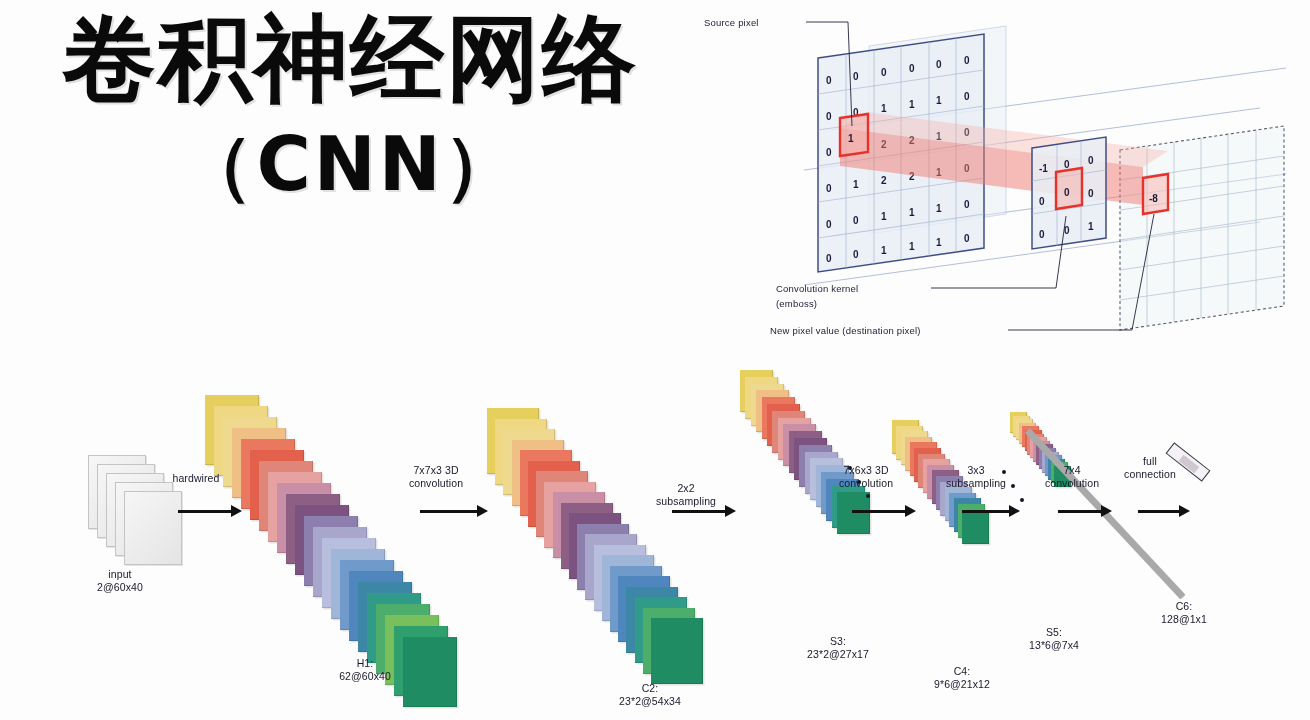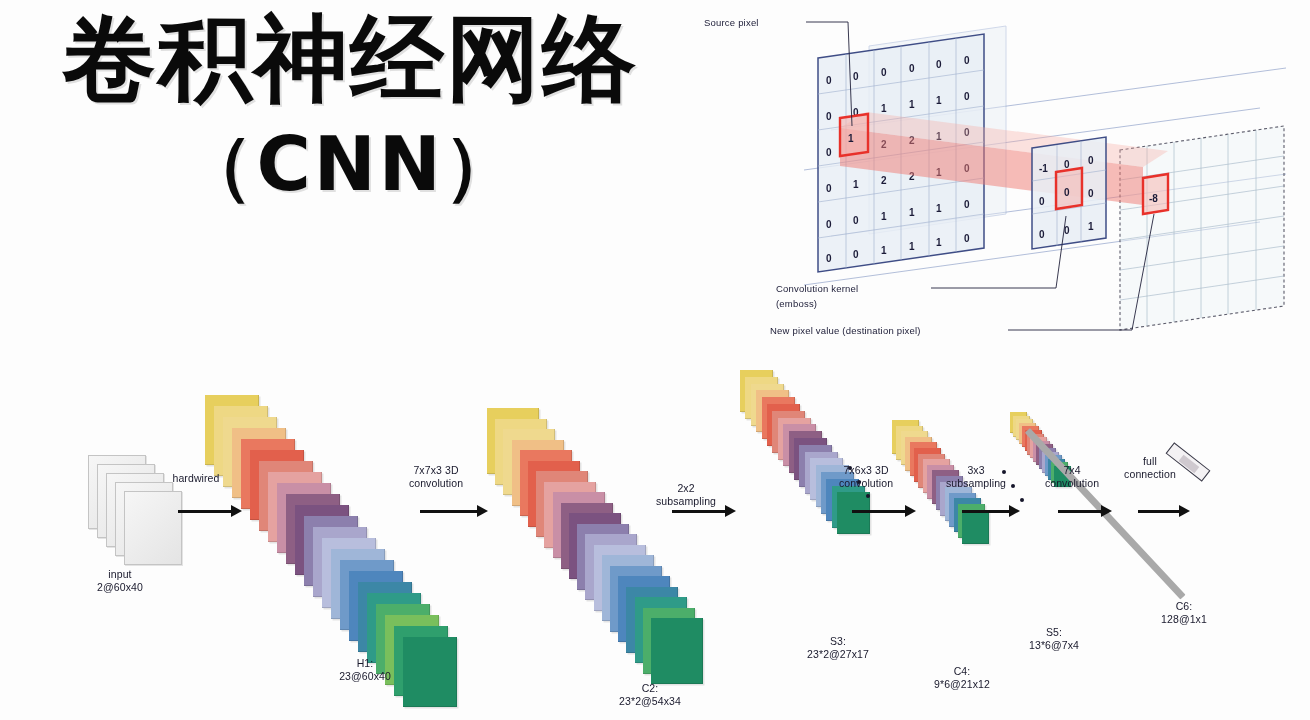--- a/index.html
+++ b/index.html
@@ -253,21 +253,21 @@
         <div class="plate" style="left: 349px; top: 271px; width: 54px; height: 70px; background: rgb(78, 134, 189); z-index: 17; border-right: 1px solid rgba(0, 0, 0, 0.13); border-bottom: 1px solid rgba(0, 0, 0, 0.13); box-shadow: rgba(0, 0, 0, 0.1) 1.5px 1.5px 0px;"></div>
         <div class="plate" style="left: 358px; top: 282px; width: 54px; height: 70px; background: rgb(60, 135, 166); z-index: 18; border-right: 1px solid rgba(0, 0, 0, 0.13); border-bottom: 1px solid rgba(0, 0, 0, 0.13); box-shadow: rgba(0, 0, 0, 0.1) 1.5px 1.5px 0px;"></div>
         <div class="plate" style="left: 367px; top: 293px; width: 54px; height: 70px; background: rgb(47, 155, 136); z-index: 19; border-right: 1px solid rgba(0, 0, 0, 0.13); border-bottom: 1px solid rgba(0, 0, 0, 0.13); box-shadow: rgba(0, 0, 0, 0.1) 1.5px 1.5px 0px;"></div>
         <div class="plate" style="left: 376px; top: 304px; width: 54px; height: 70px; background: rgb(76, 174, 106); z-index: 20; border-right: 1px solid rgba(0, 0, 0, 0.13); border-bottom: 1px solid rgba(0, 0, 0, 0.13); box-shadow: rgba(0, 0, 0, 0.1) 1.5px 1.5px 0px;"></div>
         <div class="plate" style="left: 385px; top: 315px; width: 54px; height: 70px; background: rgb(121, 191, 92); z-index: 21; border-right: 1px solid rgba(0, 0, 0, 0.13); border-bottom: 1px solid rgba(0, 0, 0, 0.13); box-shadow: rgba(0, 0, 0, 0.1) 1.5px 1.5px 0px;"></div>
         <div class="plate" style="left: 394px; top: 326px; width: 54px; height: 70px; background: rgb(47, 159, 109); z-index: 22; border-right: 1px solid rgba(0, 0, 0, 0.13); border-bottom: 1px solid rgba(0, 0, 0, 0.13); box-shadow: rgba(0, 0, 0, 0.1) 1.5px 1.5px 0px;"></div>
         <div class="plate" style="left: 403px; top: 337px; width: 54px; height: 70px; background: rgb(31, 140, 99); z-index: 23; border-right: 1px solid rgba(0, 0, 0, 0.13); border-bottom: 1px solid rgba(0, 0, 0, 0.13); box-shadow: rgba(0, 0, 0, 0.1) 1.5px 1.5px 0px;"></div>
       </div>
       <div class="maplabel" style="left: 305px; top: 357px; width: 120px; z-index: 60;">
         <div>H1:</div>
-        <div>23@60x40</div>
+        <div>62@60x40</div>
       </div>
       <div class="stack" style="left: 0px; top: 0px; width: 1310px; height: 420px;">
         <div class="plate" style="left: 487px; top: 108px; width: 52px; height: 66px; background: rgb(231, 207, 93); z-index: 1; border-right: 1px solid rgba(0, 0, 0, 0.13); border-bottom: 1px solid rgba(0, 0, 0, 0.13); box-shadow: rgba(0, 0, 0, 0.1) 1.5px 1.5px 0px;"></div>
         <div class="plate" style="left: 495.2px; top: 118.5px; width: 52px; height: 66px; background: rgb(238, 216, 132); z-index: 2; border-right: 1px solid rgba(0, 0, 0, 0.13); border-bottom: 1px solid rgba(0, 0, 0, 0.13); box-shadow: rgba(0, 0, 0, 0.1) 1.5px 1.5px 0px;"></div>
         <div class="plate" style="left: 503.4px; top: 129px; width: 52px; height: 66px; background: rgb(239, 217, 142); z-index: 3; border-right: 1px solid rgba(0, 0, 0, 0.13); border-bottom: 1px solid rgba(0, 0, 0, 0.13); box-shadow: rgba(0, 0, 0, 0.1) 1.5px 1.5px 0px;"></div>
         <div class="plate" style="left: 511.6px; top: 139.5px; width: 52px; height: 66px; background: rgb(240, 191, 134); z-index: 4; border-right: 1px solid rgba(0, 0, 0, 0.13); border-bottom: 1px solid rgba(0, 0, 0, 0.13); box-shadow: rgba(0, 0, 0, 0.1) 1.5px 1.5px 0px;"></div>
         <div class="plate" style="left: 519.8px; top: 150px; width: 52px; height: 66px; background: rgb(233, 120, 95); z-index: 5; border-right: 1px solid rgba(0, 0, 0, 0.13); border-bottom: 1px solid rgba(0, 0, 0, 0.13); box-shadow: rgba(0, 0, 0, 0.1) 1.5px 1.5px 0px;"></div>
         <div class="plate" style="left: 528px; top: 160.5px; width: 52px; height: 66px; background: rgb(226, 96, 76); z-index: 6; border-right: 1px solid rgba(0, 0, 0, 0.13); border-bottom: 1px solid rgba(0, 0, 0, 0.13); box-shadow: rgba(0, 0, 0, 0.1) 1.5px 1.5px 0px;"></div>
         <div class="plate" style="left: 536.2px; top: 171px; width: 52px; height: 66px; background: rgb(224, 134, 120); z-index: 7; border-right: 1px solid rgba(0, 0, 0, 0.13); border-bottom: 1px solid rgba(0, 0, 0, 0.13); box-shadow: rgba(0, 0, 0, 0.1) 1.5px 1.5px 0px;"></div>
         <div class="plate" style="left: 544.4px; top: 181.5px; width: 52px; height: 66px; background: rgb(229, 162, 160); z-index: 8; border-right: 1px solid rgba(0, 0, 0, 0.13); border-bottom: 1px solid rgba(0, 0, 0, 0.13); box-shadow: rgba(0, 0, 0, 0.1) 1.5px 1.5px 0px;"></div>

